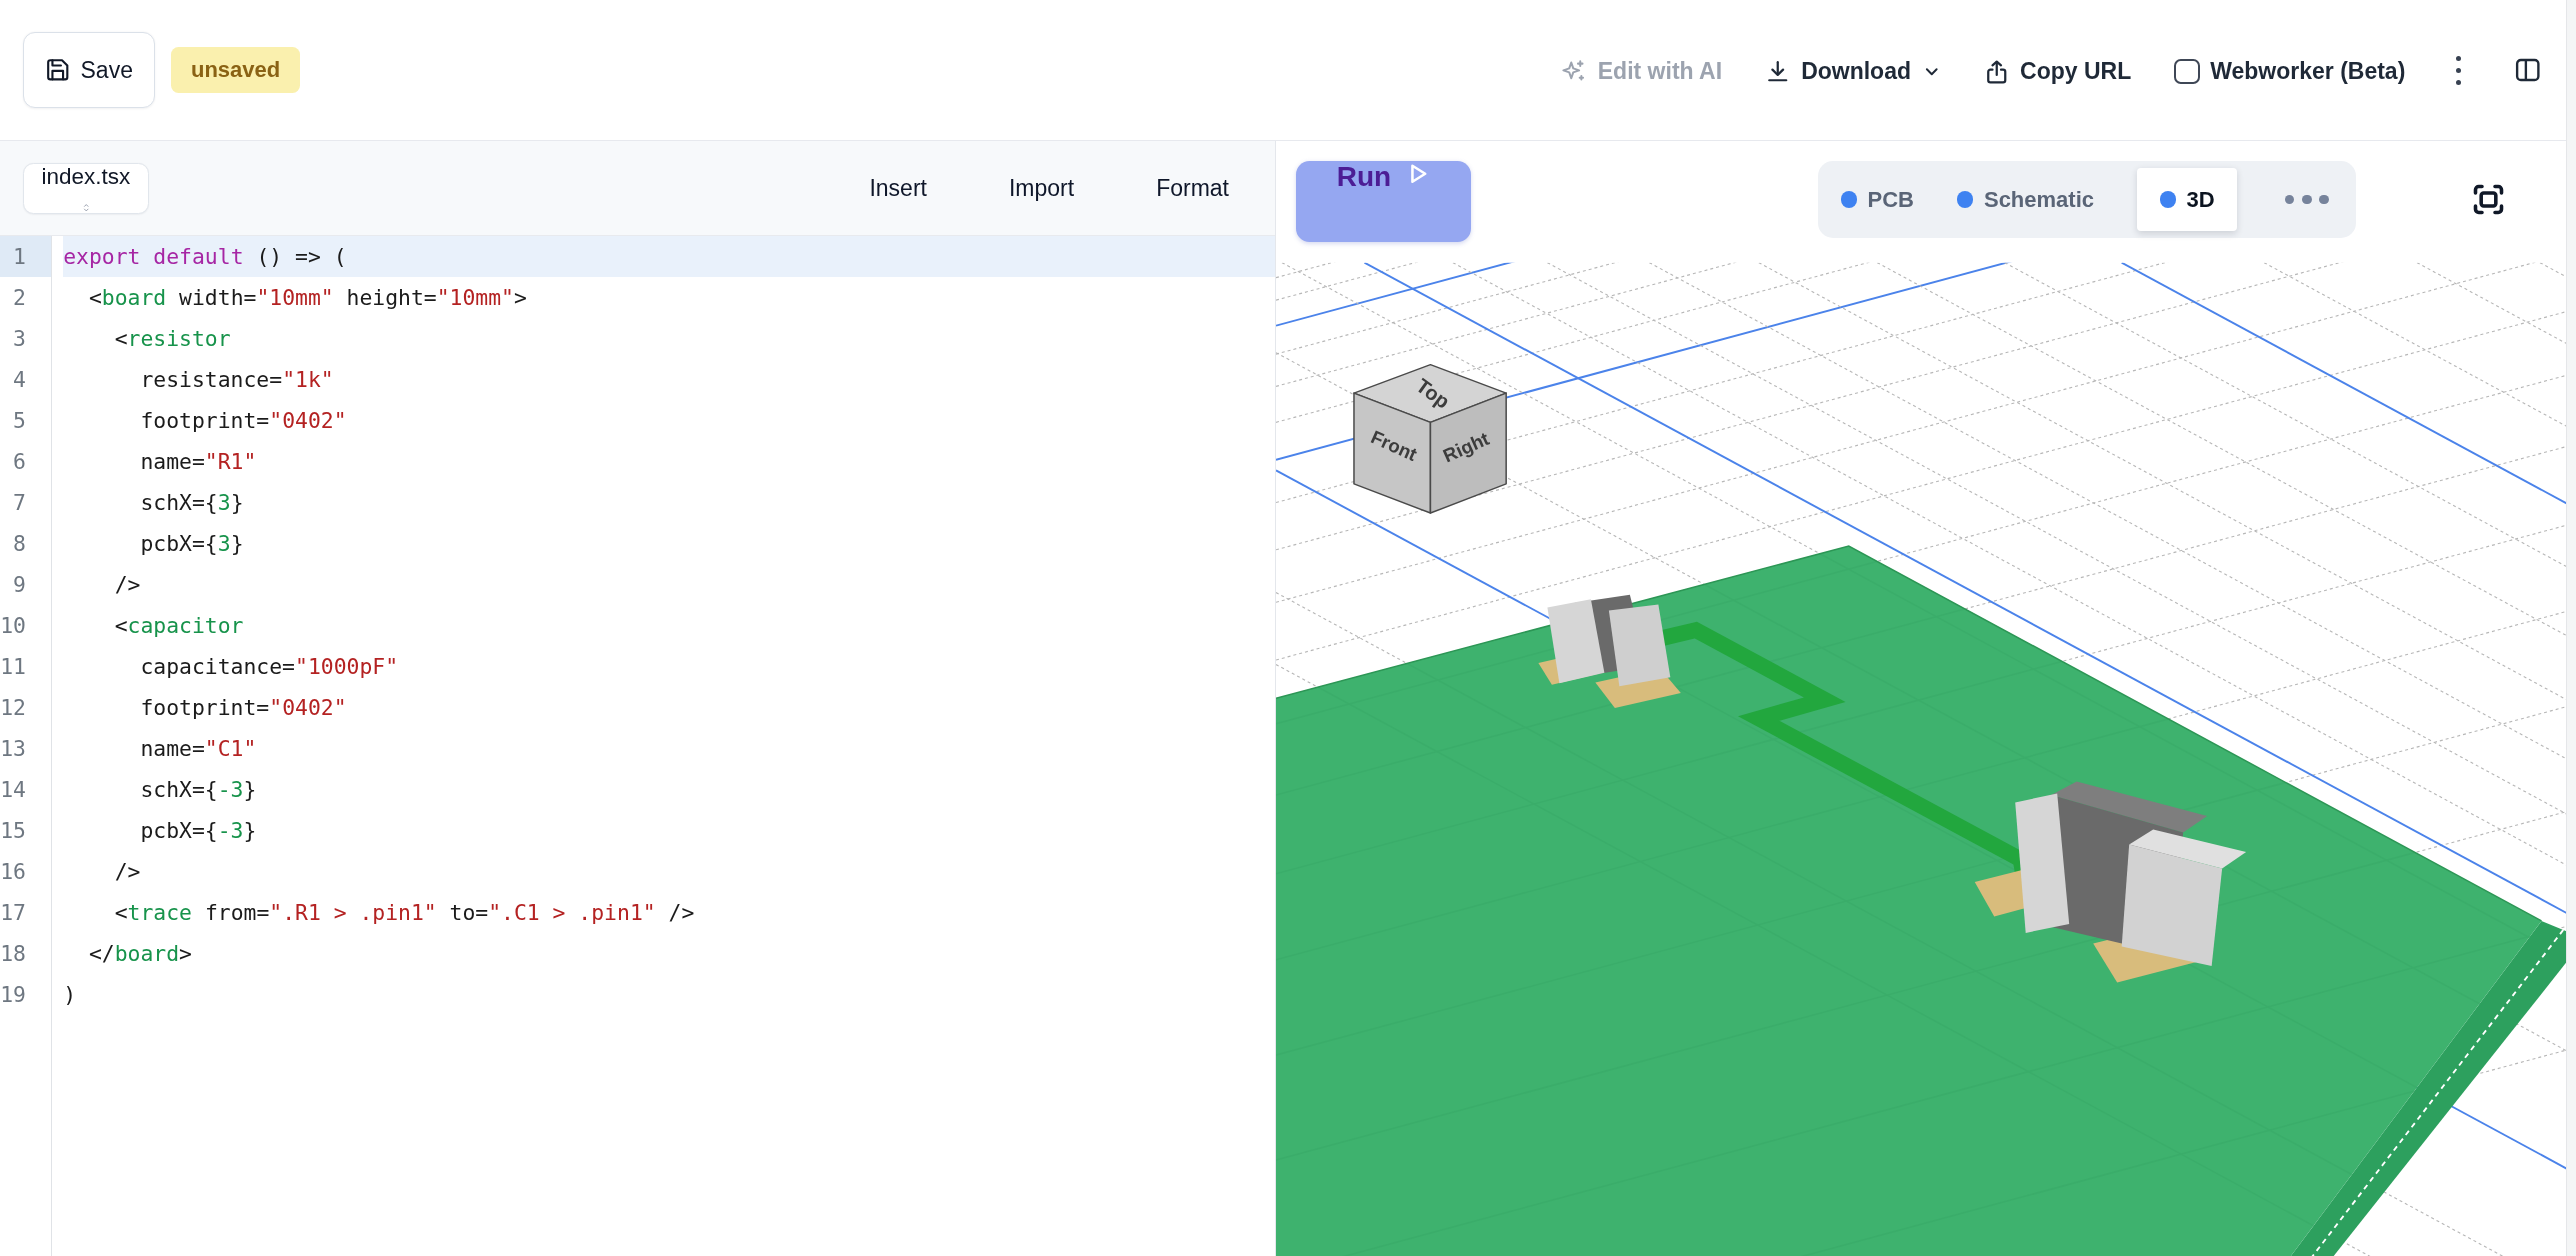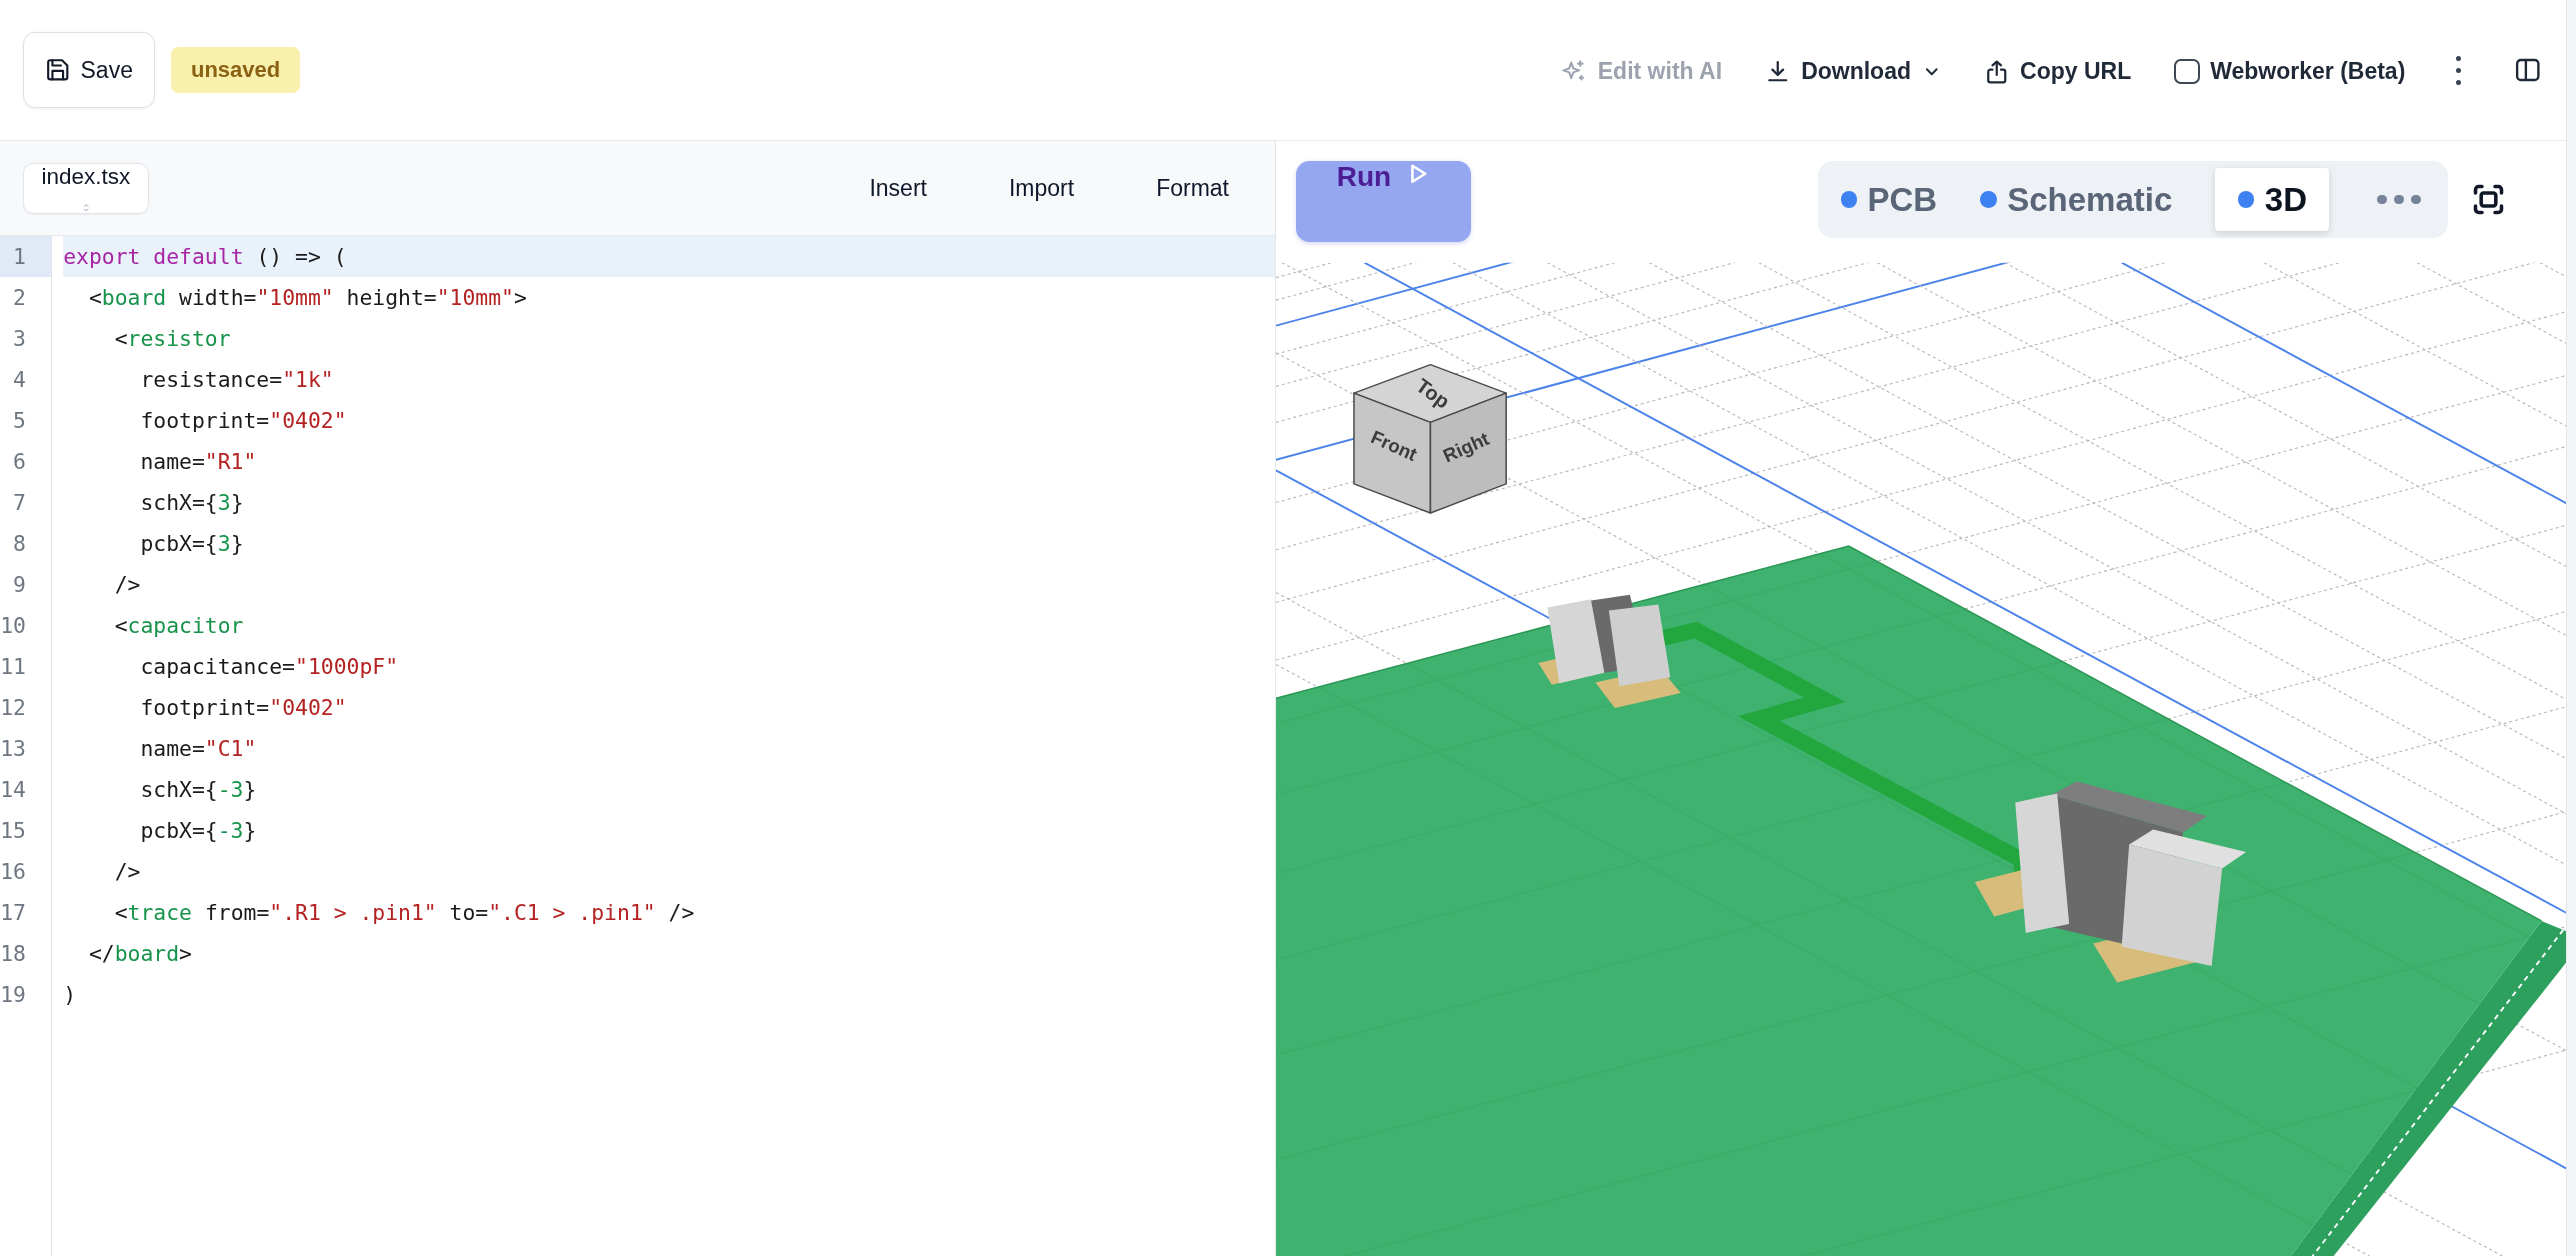--- a/index.html
+++ b/index.html
@@ -46,21 +46,21 @@
 
   .run-btn { position:absolute; left:20px; top:19.5px; width:175px; height:81px; border:none;
              background:#95a7f1; border-radius:13.5px; color:#4c1d95; font-size:28px; font-weight:600;
              font-family:"Liberation Sans", sans-serif; display:flex; align-items:flex-start; justify-content:center; gap:13.5px;
              cursor:pointer; box-shadow:0 1.5px 4.5px rgba(99,112,200,.25); }
 
   .tabs { position:absolute; left:542px; top:20px; height:77px; background:#eef1f5; border-radius:15px;
           display:flex; align-items:center; gap:43px; padding:0 22.5px; }
   .tab { display:flex; align-items:center; gap:10.5px; cursor:pointer; }
   .tab .dot { width:16.5px; height:16.5px; border-radius:50%; }
-  .tab .tlabel { font-size:33px; font-weight:600; color:#5a6577; }
+  .tab .tlabel { font-size:22px; font-weight:600; color:#5a6577; }
   .tab.active { background:#fff; border-radius:4px; height:63px; padding:0 22.5px;
                 box-shadow:0 2.2px 7.5px rgba(15,23,42,.14); }
   .tab.active .tlabel { color:#0c1420; font-weight:700; }
   .tabs-more { display:flex; gap:7.5px; padding:0 4.5px; cursor:pointer; }
   .tabs-more span { width:9.7px; height:9.7px; border-radius:50%; background:#76839b; }
 
   .fs-btn { position:absolute; left:1191px; top:39px; width:42px; height:42px; background:transparent;
             border:none; cursor:pointer; }
 
   

